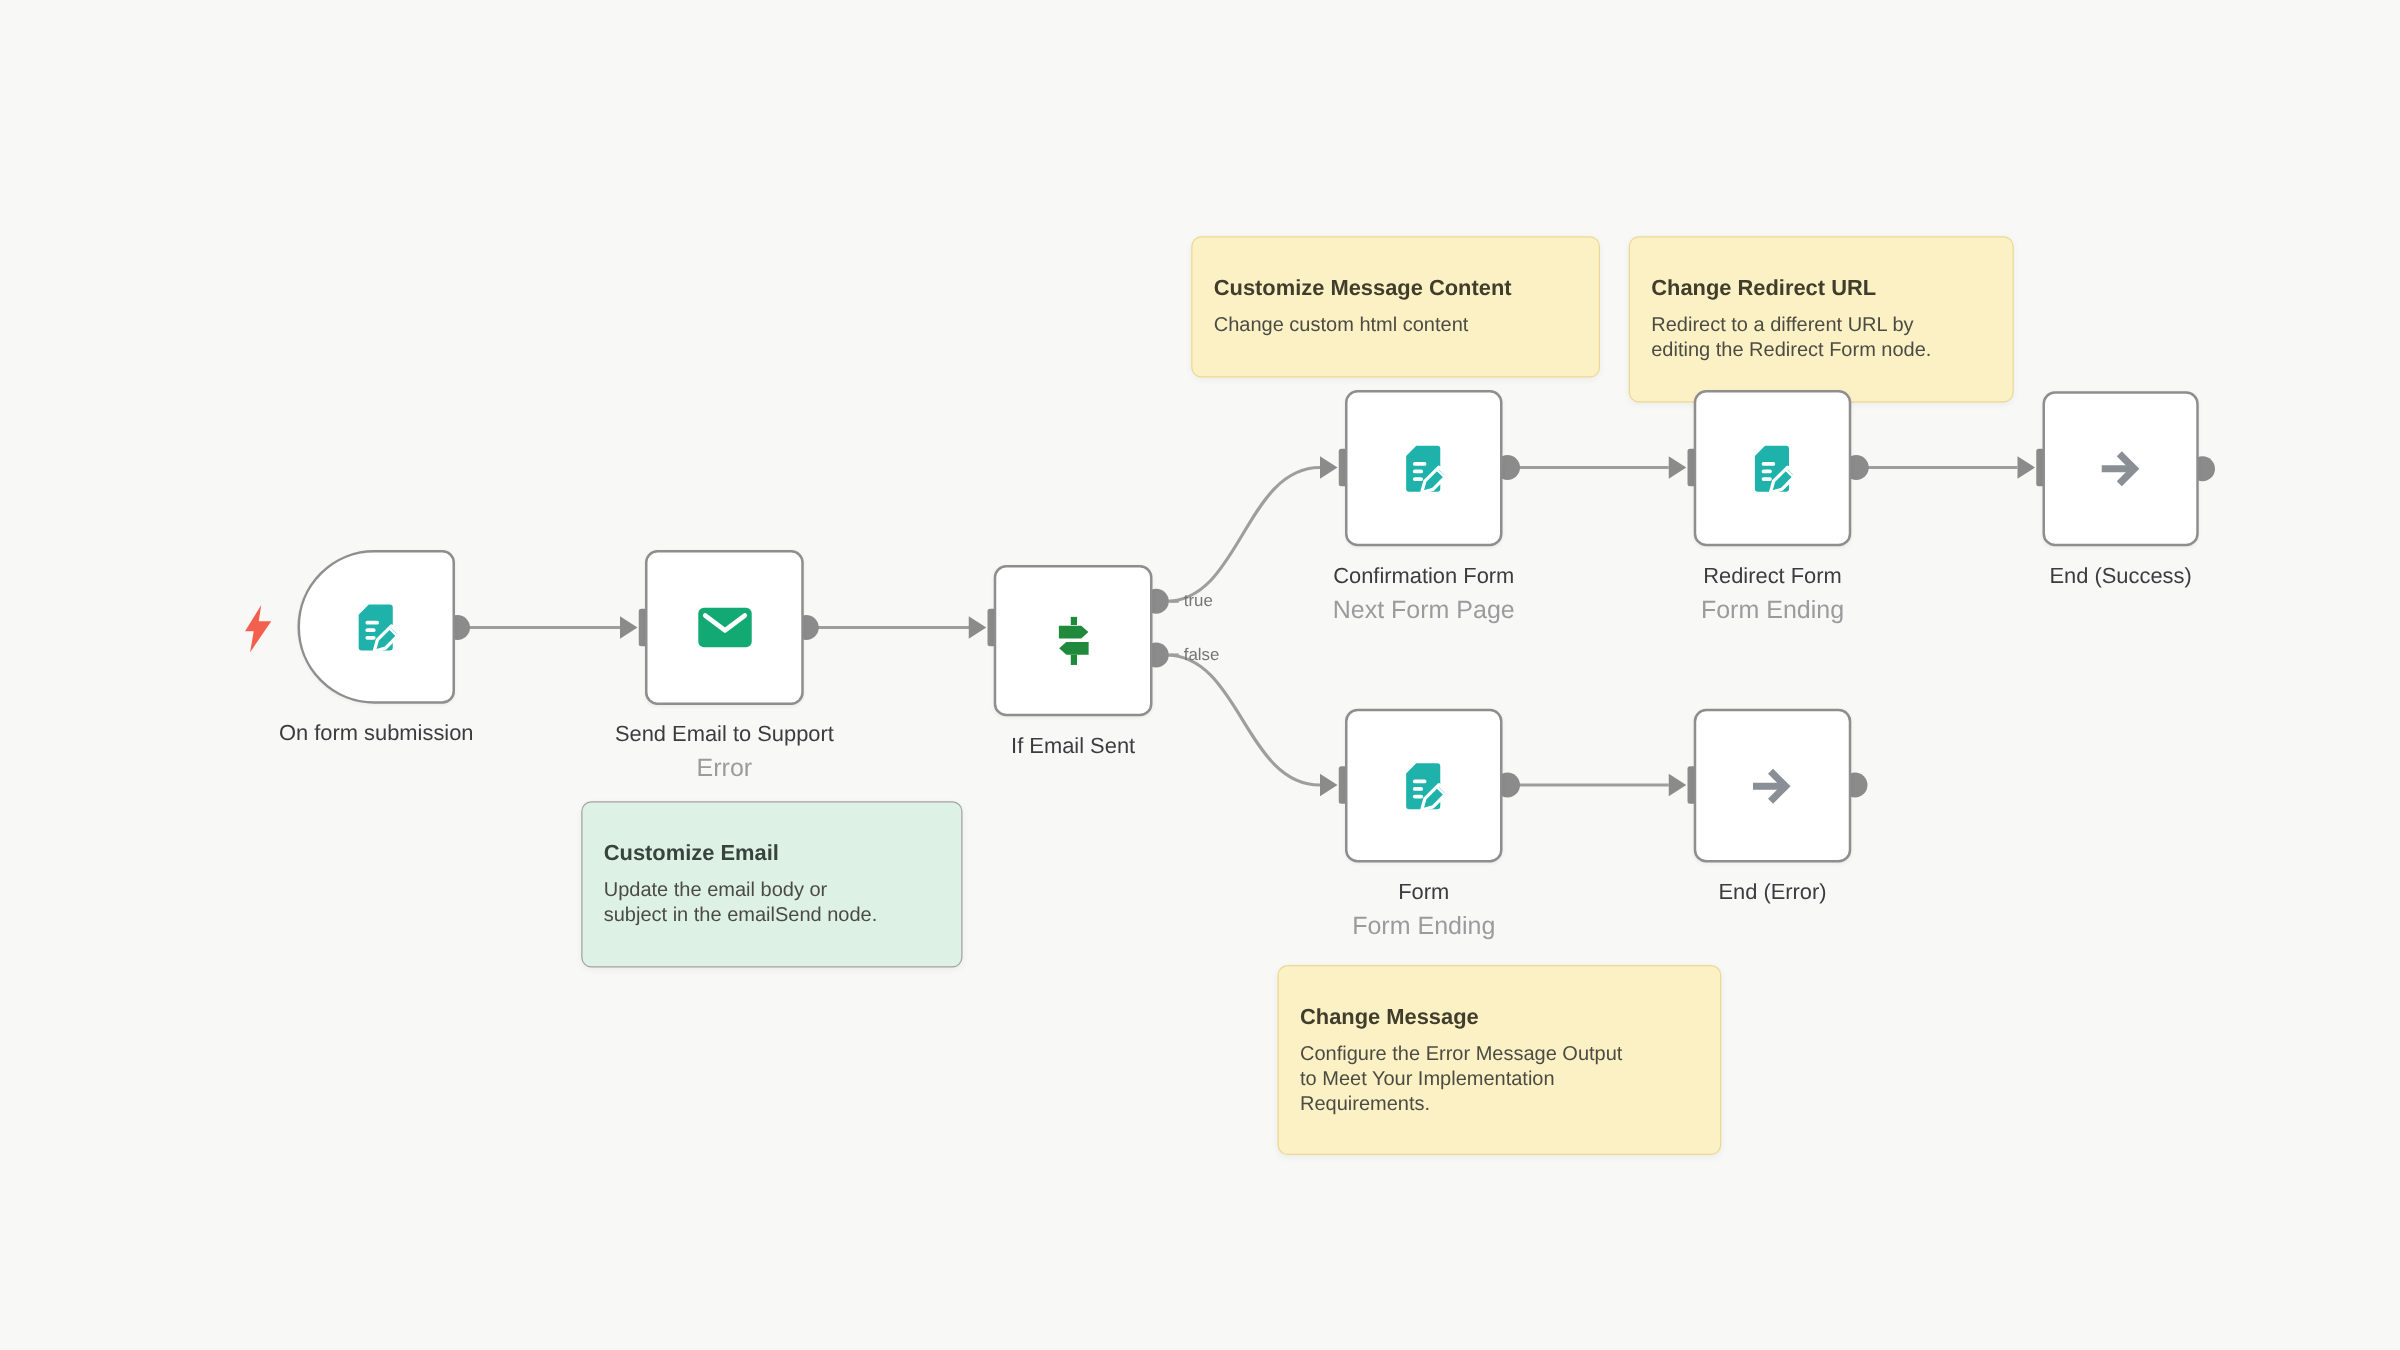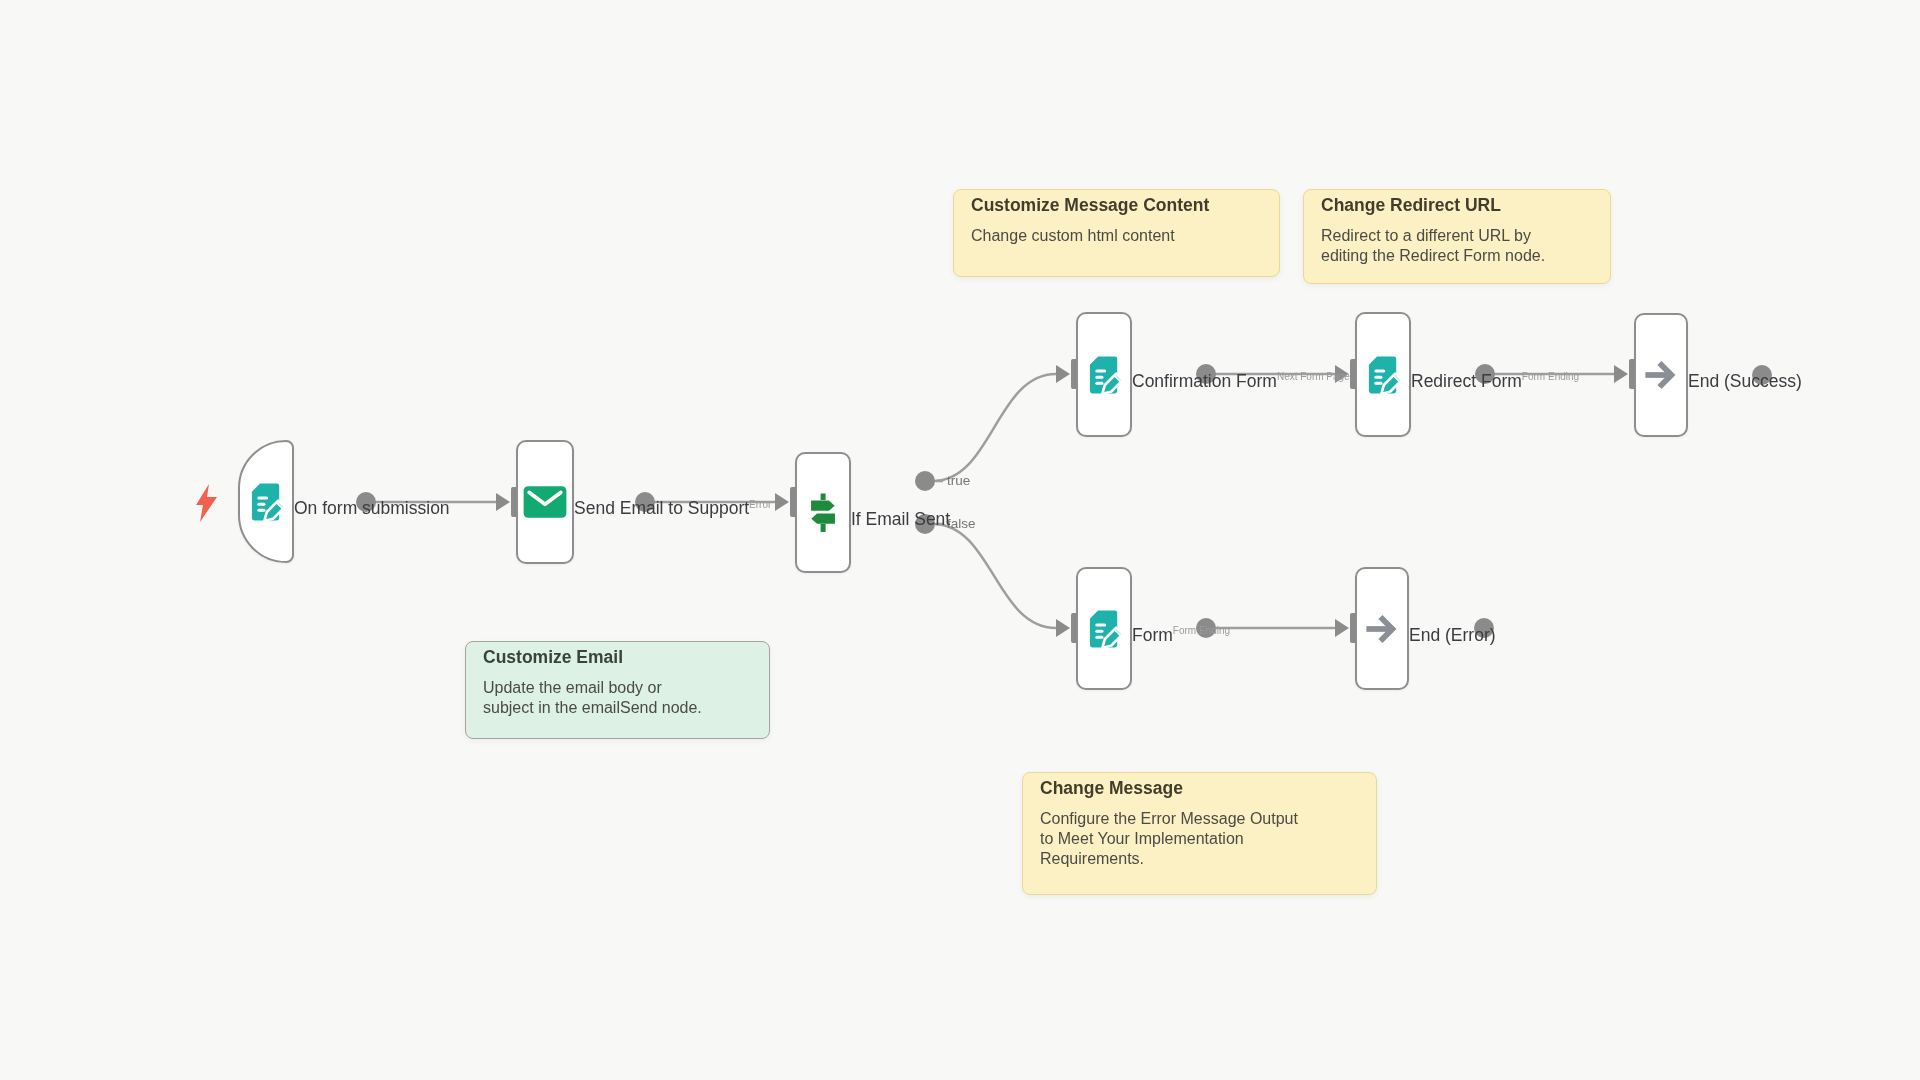--- a/index.html
+++ b/index.html
@@ -8,40 +8,40 @@
     background:#f8f8f7;
     font-family:"Liberation Sans","DejaVu Sans",sans-serif;
     -webkit-font-smoothing:antialiased;
   }
   #canvas{position:relative;width:1920px;height:1080px;}
   #wire-layer{position:absolute;left:0;top:0;width:1920px;height:1080px;z-index:1;}
   .wire{stroke:#9e9e9e;stroke-width:2.5;fill:none;}
   .plug{fill:#8b8b8b;stroke:none;}
   .port-dot{fill:#8b8b8b;stroke:none;}
 
-  .node{position:absolute;z-index:3;display:flex;flex-direction:row;align-items:center;}
+  .node{position:absolute;z-index:3;display:flex;flex-direction:column;align-items:center;}
   .box{
     background:#ffffff;border:2.4px solid #8e8e8e;border-radius:10px;
     display:flex;align-items:center;justify-content:center;
     box-shadow:0 1px 3px rgba(0,0,0,0.05);box-sizing:border-box;
   }
   .box.trigger{border-radius:62px 10px 10px 62px;}
   .node-label{
     margin-top:13px;font-size:17.5px;font-weight:500;color:#3b3b40;
     white-space:nowrap;line-height:1.2;
   }
   .node-subtitle{
-    margin-top:5px;font-size:10px;font-weight:400;color:#9b9b9e;
+    margin-top:5px;font-size:20px;font-weight:400;color:#9b9b9e;
     white-space:nowrap;line-height:1.2;
   }
   .node-subtitle:empty{display:none;}
 
   .note{
     position:absolute;z-index:2;border-radius:8px;box-sizing:border-box;
-    padding:5px 17px;box-shadow:0 2px 6px rgba(0,0,0,0.05);
+    padding:30px 17px;box-shadow:0 2px 6px rgba(0,0,0,0.05);
   }
   .note.yellow{background:#fcf1c5;border:1px solid #ead994;}
   .note.green{background:#ddf1e5;border:1px solid #a3a3a3;}
   .note-title{font-size:17.5px;font-weight:700;color:#403d2c;margin-bottom:9px;line-height:1.25;}
   .note.green .note-title{color:#38433c;}
   .note-body{font-size:16px;color:#4b4b44;line-height:1.24;white-space:pre-line;}
 
   .branch-label{
     position:absolute;z-index:2;font-size:13.5px;color:#757575;line-height:1;
   }

